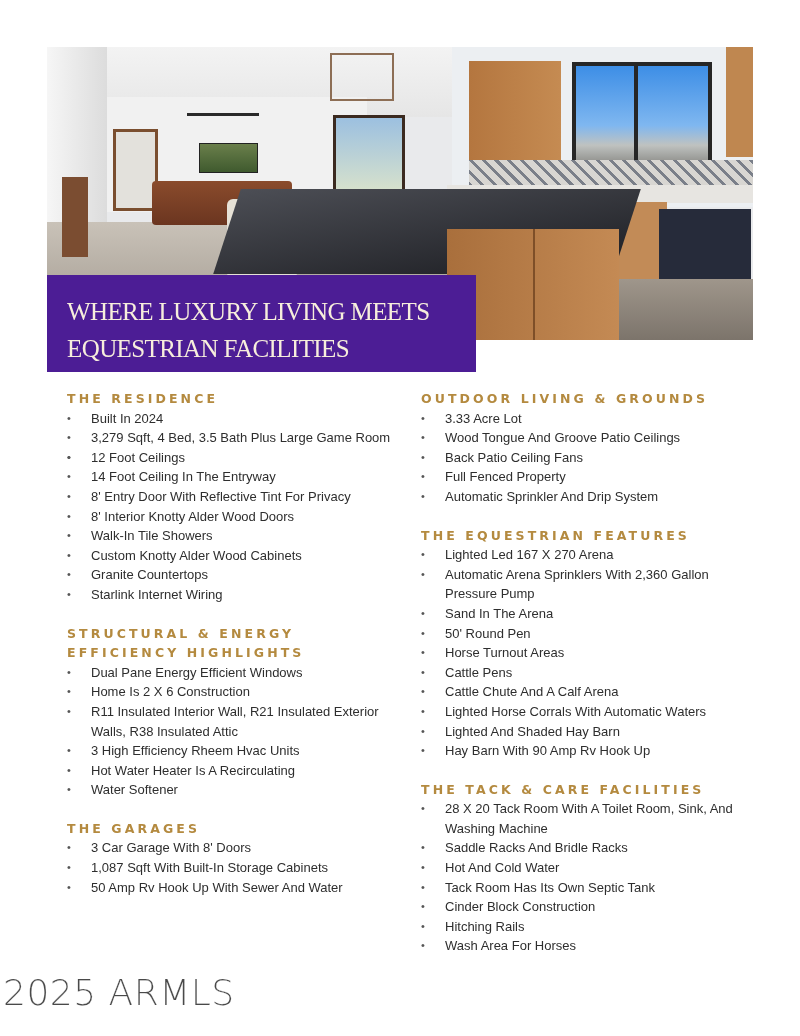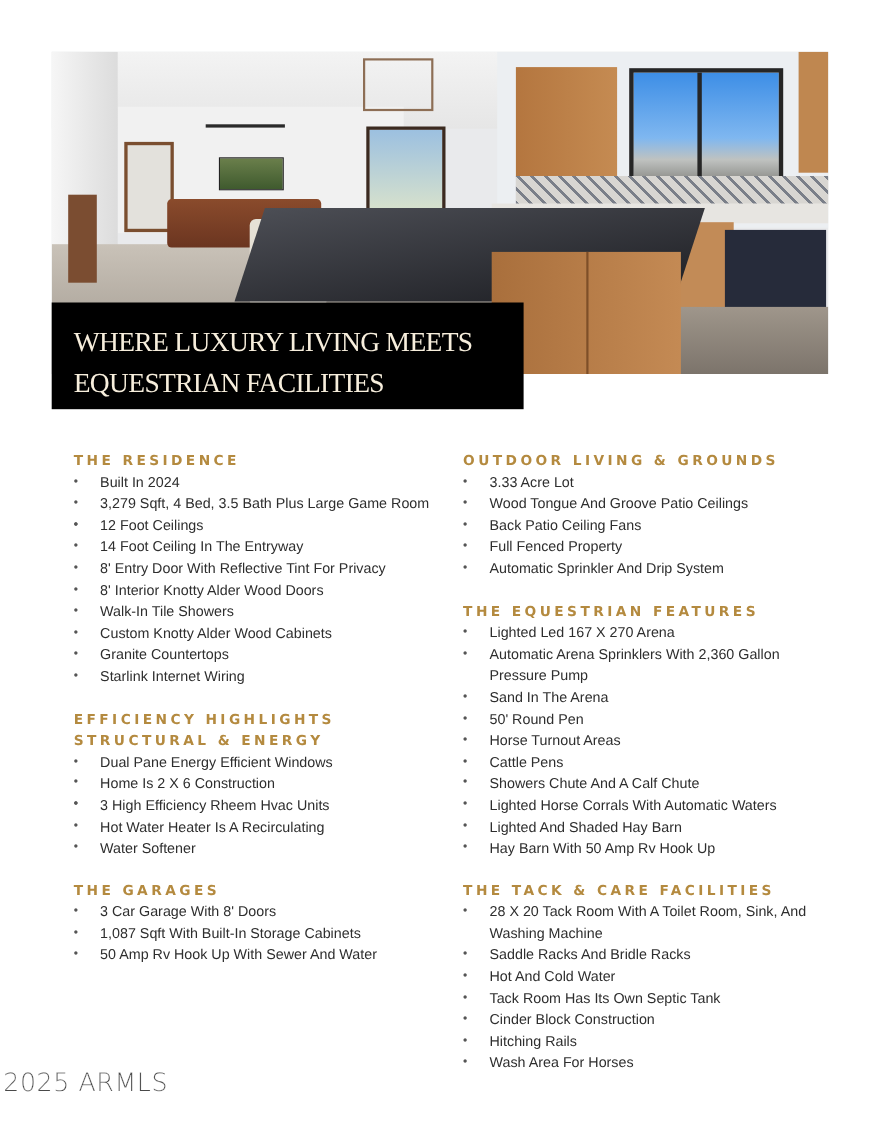--- a/index.html
+++ b/index.html
@@ -34,43 +34,43 @@
   .hero .dishwasher { position: absolute; left: 612px; top: 162px; width: 92px; height: 96px; background: #262b3a; }
   .hero .kfloor { position: absolute; left: 400px; top: 232px; width: 306px; height: 61px; background: linear-gradient(#9f968b, #7c746b); }
   .hero .island-top { position: absolute; left: 180px; top: 142px; width: 400px; height: 85px; background: linear-gradient(170deg, #4c4e55, #1c1d22); transform: skewX(-18deg); }
   .hero .island-cab { position: absolute; left: 400px; top: 182px; width: 172px; height: 111px; background: linear-gradient(90deg, #a96f3c, #c48a54); }
   .hero .island-cab:before { content: ""; position: absolute; left: 86px; top: 0; width: 2px; height: 100%; background: #7e4f28; }
   .hero .stool { position: absolute; left: 180px; top: 152px; width: 70px; height: 80px; background: #e6e1d6; border-radius: 6px; }
 
   
   .banner {
     position: absolute; left: 47px; top: 275px; width: 429px; height: 97px;
-    background: #000000; padding: 18px 20px 0 20px;
+    background: #4c1d95; padding: 18px 20px 0 20px;
   }
   .banner-line {
     display: block; font-family: "Liberation Serif", "DejaVu Serif", serif;
     color: #f7eedc; font-size: 25px; letter-spacing: -0.6px; line-height: 37px; white-space: nowrap;
   }
 
   
-  .col { position: absolute; top: 409px; width: 340px; }
+  .col { position: absolute; top: 389px; width: 340px; }
   .col.left { left: 67px; }
   .col.right { left: 421px; }
   .section { margin-bottom: 19px; }
   .section-title {
     font-family: "DejaVu Sans", sans-serif; font-weight: bold; color: #b48a3f;
     font-size: 12.5px; letter-spacing: 3.1px; line-height: 19.6px; text-transform: uppercase;
   }
   .items { list-style: none; }
   .item { position: relative; padding-left: 24px; font-size: 13px; line-height: 19.6px; color: #2e2e2e; }
   .item .bullet { position: absolute; left: 0; top: 0; width: 10px; text-align: left; color: #555; font-size: 11px; }
 
   .watermark {
     position: absolute; left: 3px; top: 972px; font-family: "DejaVu Sans", sans-serif;
-    font-size: 23px; font-weight: 200; color: #2a2a2a; letter-spacing: 0.5px;
+    font-size: 36px; font-weight: 200; color: #2a2a2a; letter-spacing: 0.5px;
     -webkit-text-stroke: 0.2px #fff; opacity: 0.85;
   }
 </style>
 </head>
 <body>
 
 <div class="hero">
   <div class="ceiling"></div>
   <div class="back-wall"></div>
   <div class="wall-left"></div>
@@ -112,26 +112,26 @@
         <li class="item"><span class="bullet">•</span><span>14 Foot Ceiling In The Entryway</span></li>
         <li class="item"><span class="bullet">•</span><span>8' Entry Door With Reflective Tint For Privacy</span></li>
         <li class="item"><span class="bullet">•</span><span>8' Interior Knotty Alder Wood Doors</span></li>
         <li class="item"><span class="bullet">•</span><span>Walk-In Tile Showers</span></li>
         <li class="item"><span class="bullet">•</span><span>Custom Knotty Alder Wood Cabinets</span></li>
         <li class="item"><span class="bullet">•</span><span>Granite Countertops</span></li>
         <li class="item"><span class="bullet">•</span><span>Starlink Internet Wiring</span></li>
       </ul>
   </div>
   <div class="section">
+    <div class="section-title">STRUCTURAL &amp; ENERGY</div>
     <div class="section-title">EFFICIENCY HIGHLIGHTS</div>
-    <div class="section-title">STRUCTURAL &amp; ENERGY</div>
     <ul class="items">
         <li class="item"><span class="bullet">•</span><span>Dual Pane Energy Efficient Windows</span></li>
         <li class="item"><span class="bullet">•</span><span>Home Is 2 X 6 Construction</span></li>
-        <li class="item"><span class="bullet">•</span></li>
+        <li class="item"><span class="bullet">•</span><span>R11 Insulated Interior Wall, R21 Insulated Exterior Walls, R38 Insulated Attic</span></li>
         <li class="item"><span class="bullet">•</span><span>3 High Efficiency Rheem Hvac Units</span></li>
         <li class="item"><span class="bullet">•</span><span>Hot Water Heater Is A Recirculating</span></li>
         <li class="item"><span class="bullet">•</span><span>Water Softener</span></li>
       </ul>
   </div>
   <div class="section">
     <div class="section-title">THE GARAGES</div>
     <ul class="items">
         <li class="item"><span class="bullet">•</span><span>3 Car Garage With 8' Doors</span></li>
         <li class="item"><span class="bullet">•</span><span>1,087 Sqft With Built-In Storage Cabinets</span></li>
@@ -153,24 +153,24 @@
   </div>
   <div class="section">
     <div class="section-title">THE EQUESTRIAN FEATURES</div>
     <ul class="items">
         <li class="item"><span class="bullet">•</span><span>Lighted Led 167 X 270 Arena</span></li>
         <li class="item"><span class="bullet">•</span><span>Automatic Arena Sprinklers With 2,360 Gallon Pressure Pump</span></li>
         <li class="item"><span class="bullet">•</span><span>Sand In The Arena</span></li>
         <li class="item"><span class="bullet">•</span><span>50' Round Pen</span></li>
         <li class="item"><span class="bullet">•</span><span>Horse Turnout Areas</span></li>
         <li class="item"><span class="bullet">•</span><span>Cattle Pens</span></li>
-        <li class="item"><span class="bullet">•</span><span>Showers Chute And A Calf Chute</span></li>
+        <li class="item"><span class="bullet">•</span><span>Cattle Chute And A Calf Arena</span></li>
         <li class="item"><span class="bullet">•</span><span>Lighted Horse Corrals With Automatic Waters</span></li>
         <li class="item"><span class="bullet">•</span><span>Lighted And Shaded Hay Barn</span></li>
-        <li class="item"><span class="bullet">•</span><span>Hay Barn With 50 Amp Rv Hook Up</span></li>
+        <li class="item"><span class="bullet">•</span><span>Hay Barn With 90 Amp Rv Hook Up</span></li>
       </ul>
   </div>
   <div class="section">
     <div class="section-title">THE TACK &amp; CARE FACILITIES</div>
     <ul class="items">
         <li class="item"><span class="bullet">•</span><span>28 X 20 Tack Room With A Toilet Room, Sink, And Washing Machine</span></li>
         <li class="item"><span class="bullet">•</span><span>Saddle Racks And Bridle Racks</span></li>
         <li class="item"><span class="bullet">•</span><span>Hot And Cold Water</span></li>
         <li class="item"><span class="bullet">•</span><span>Tack Room Has Its Own Septic Tank</span></li>
         <li class="item"><span class="bullet">•</span><span>Cinder Block Construction</span></li>

